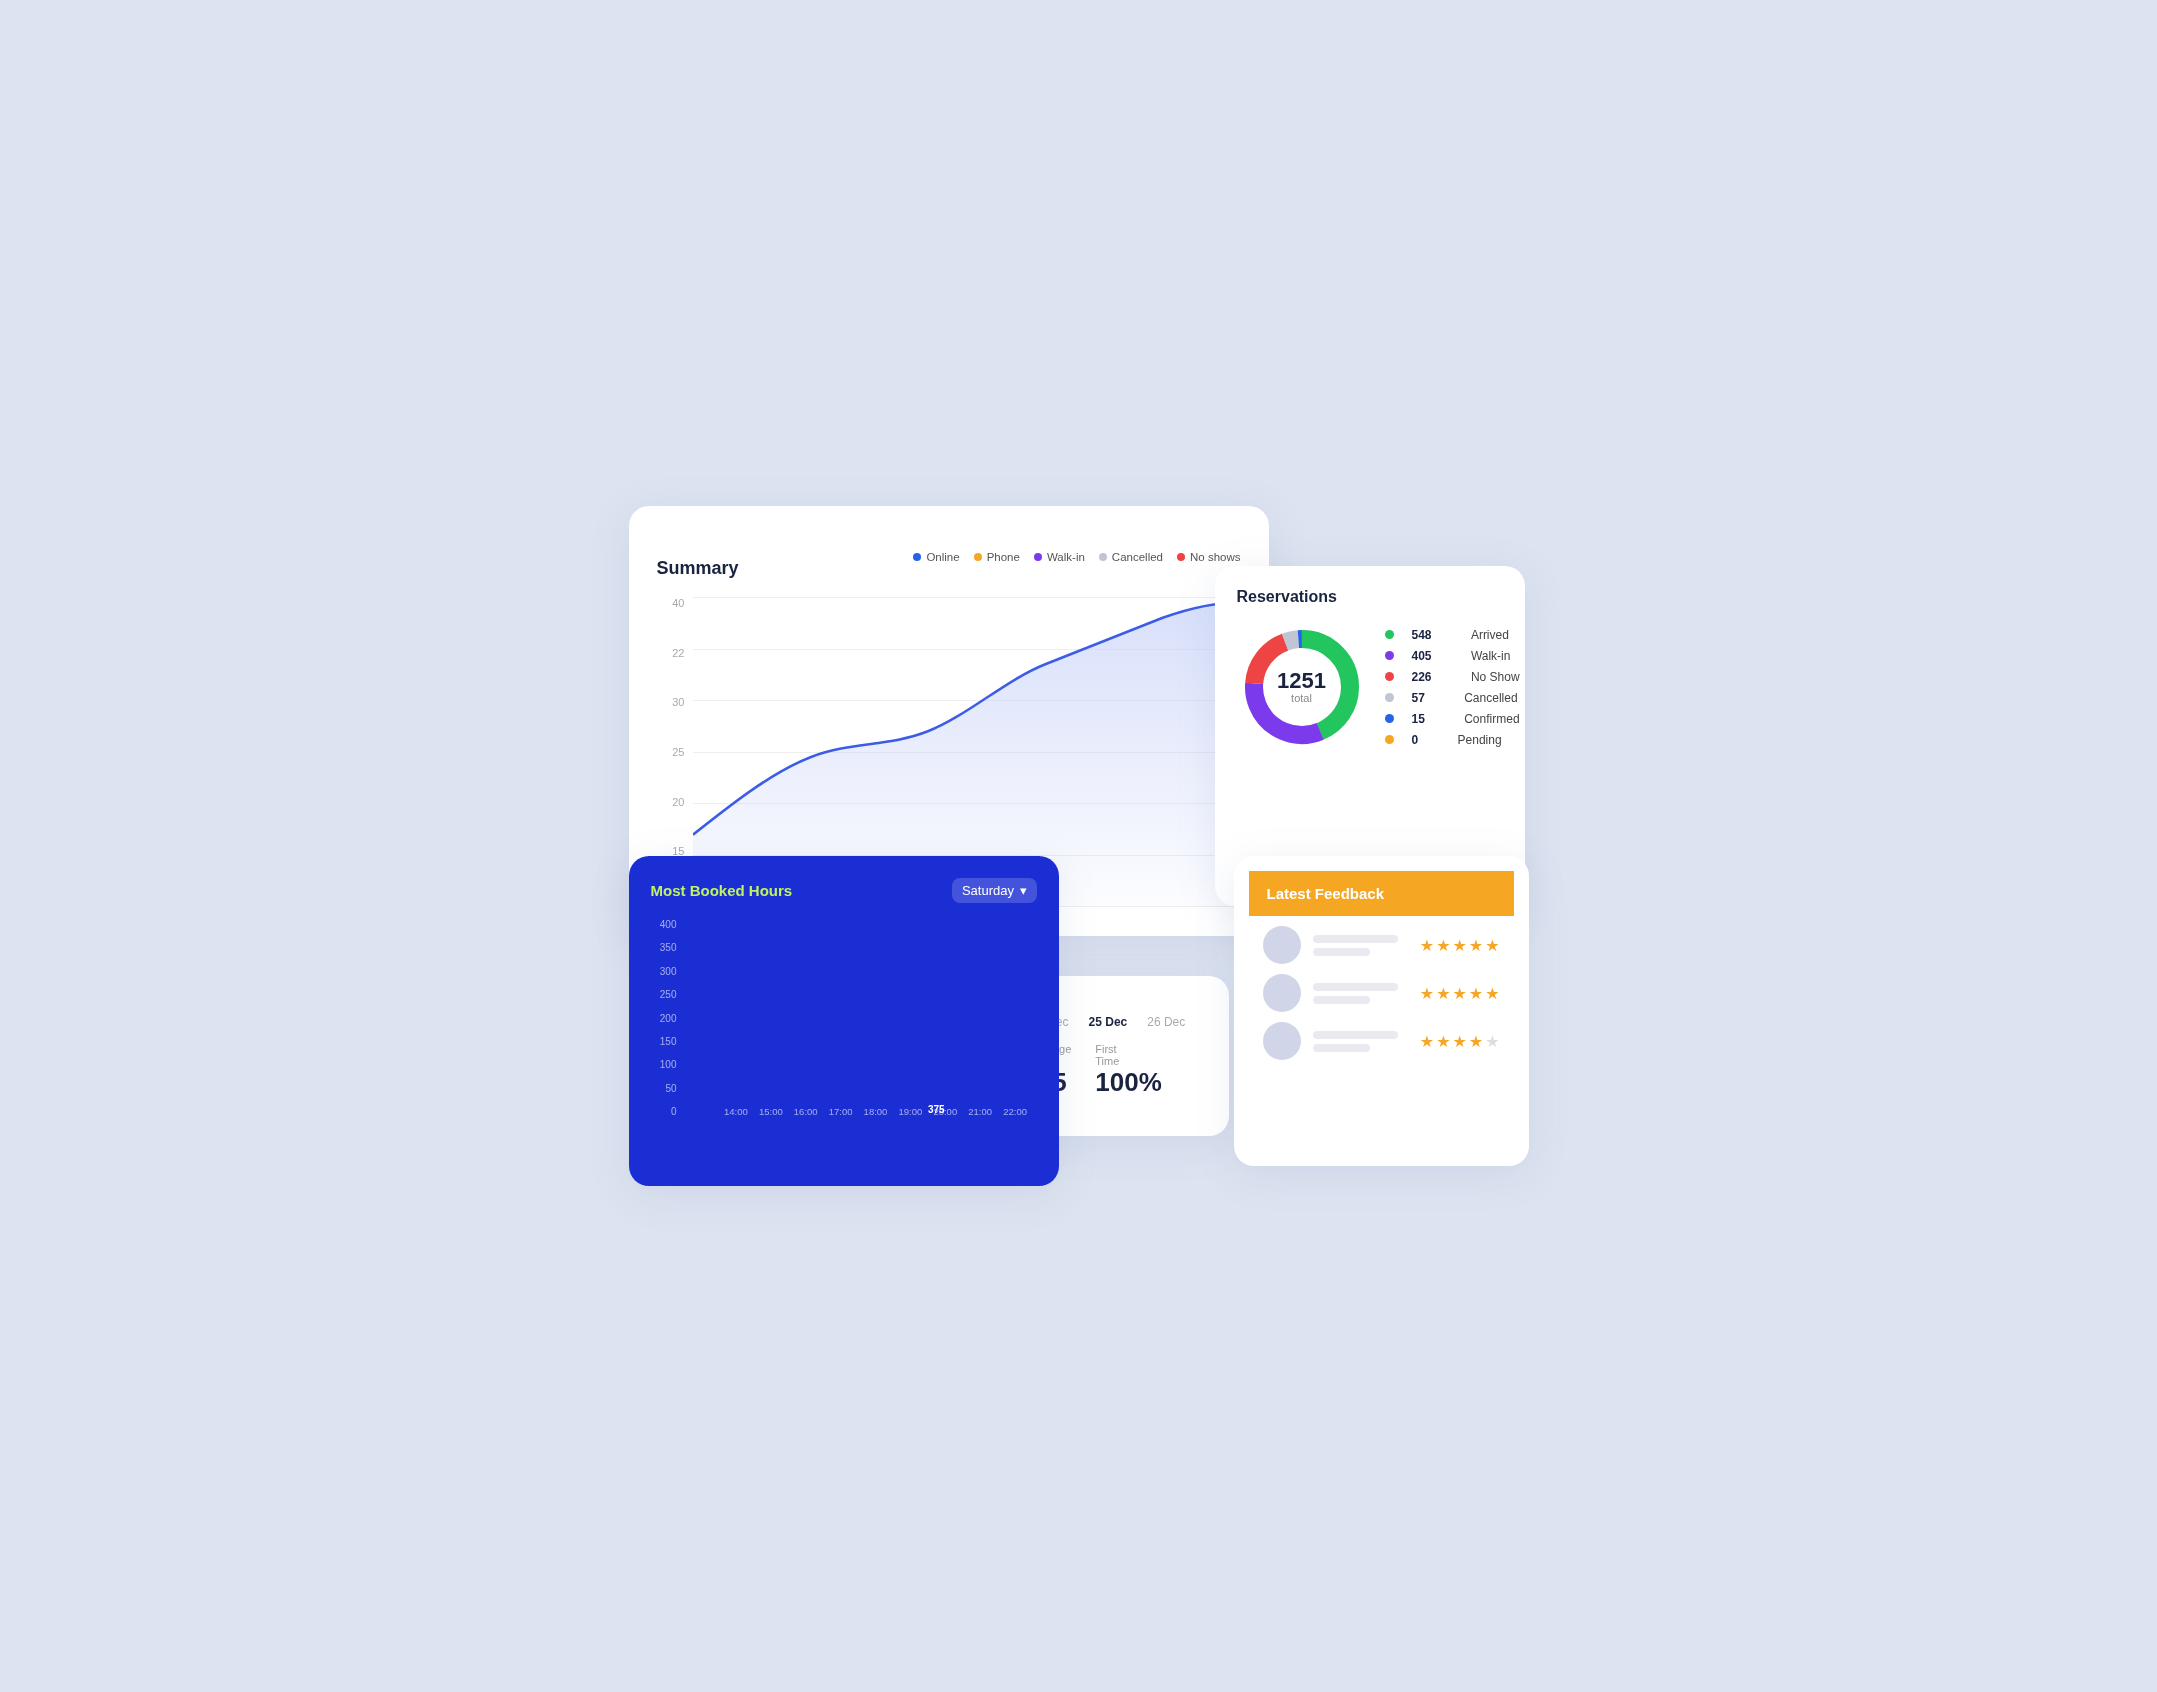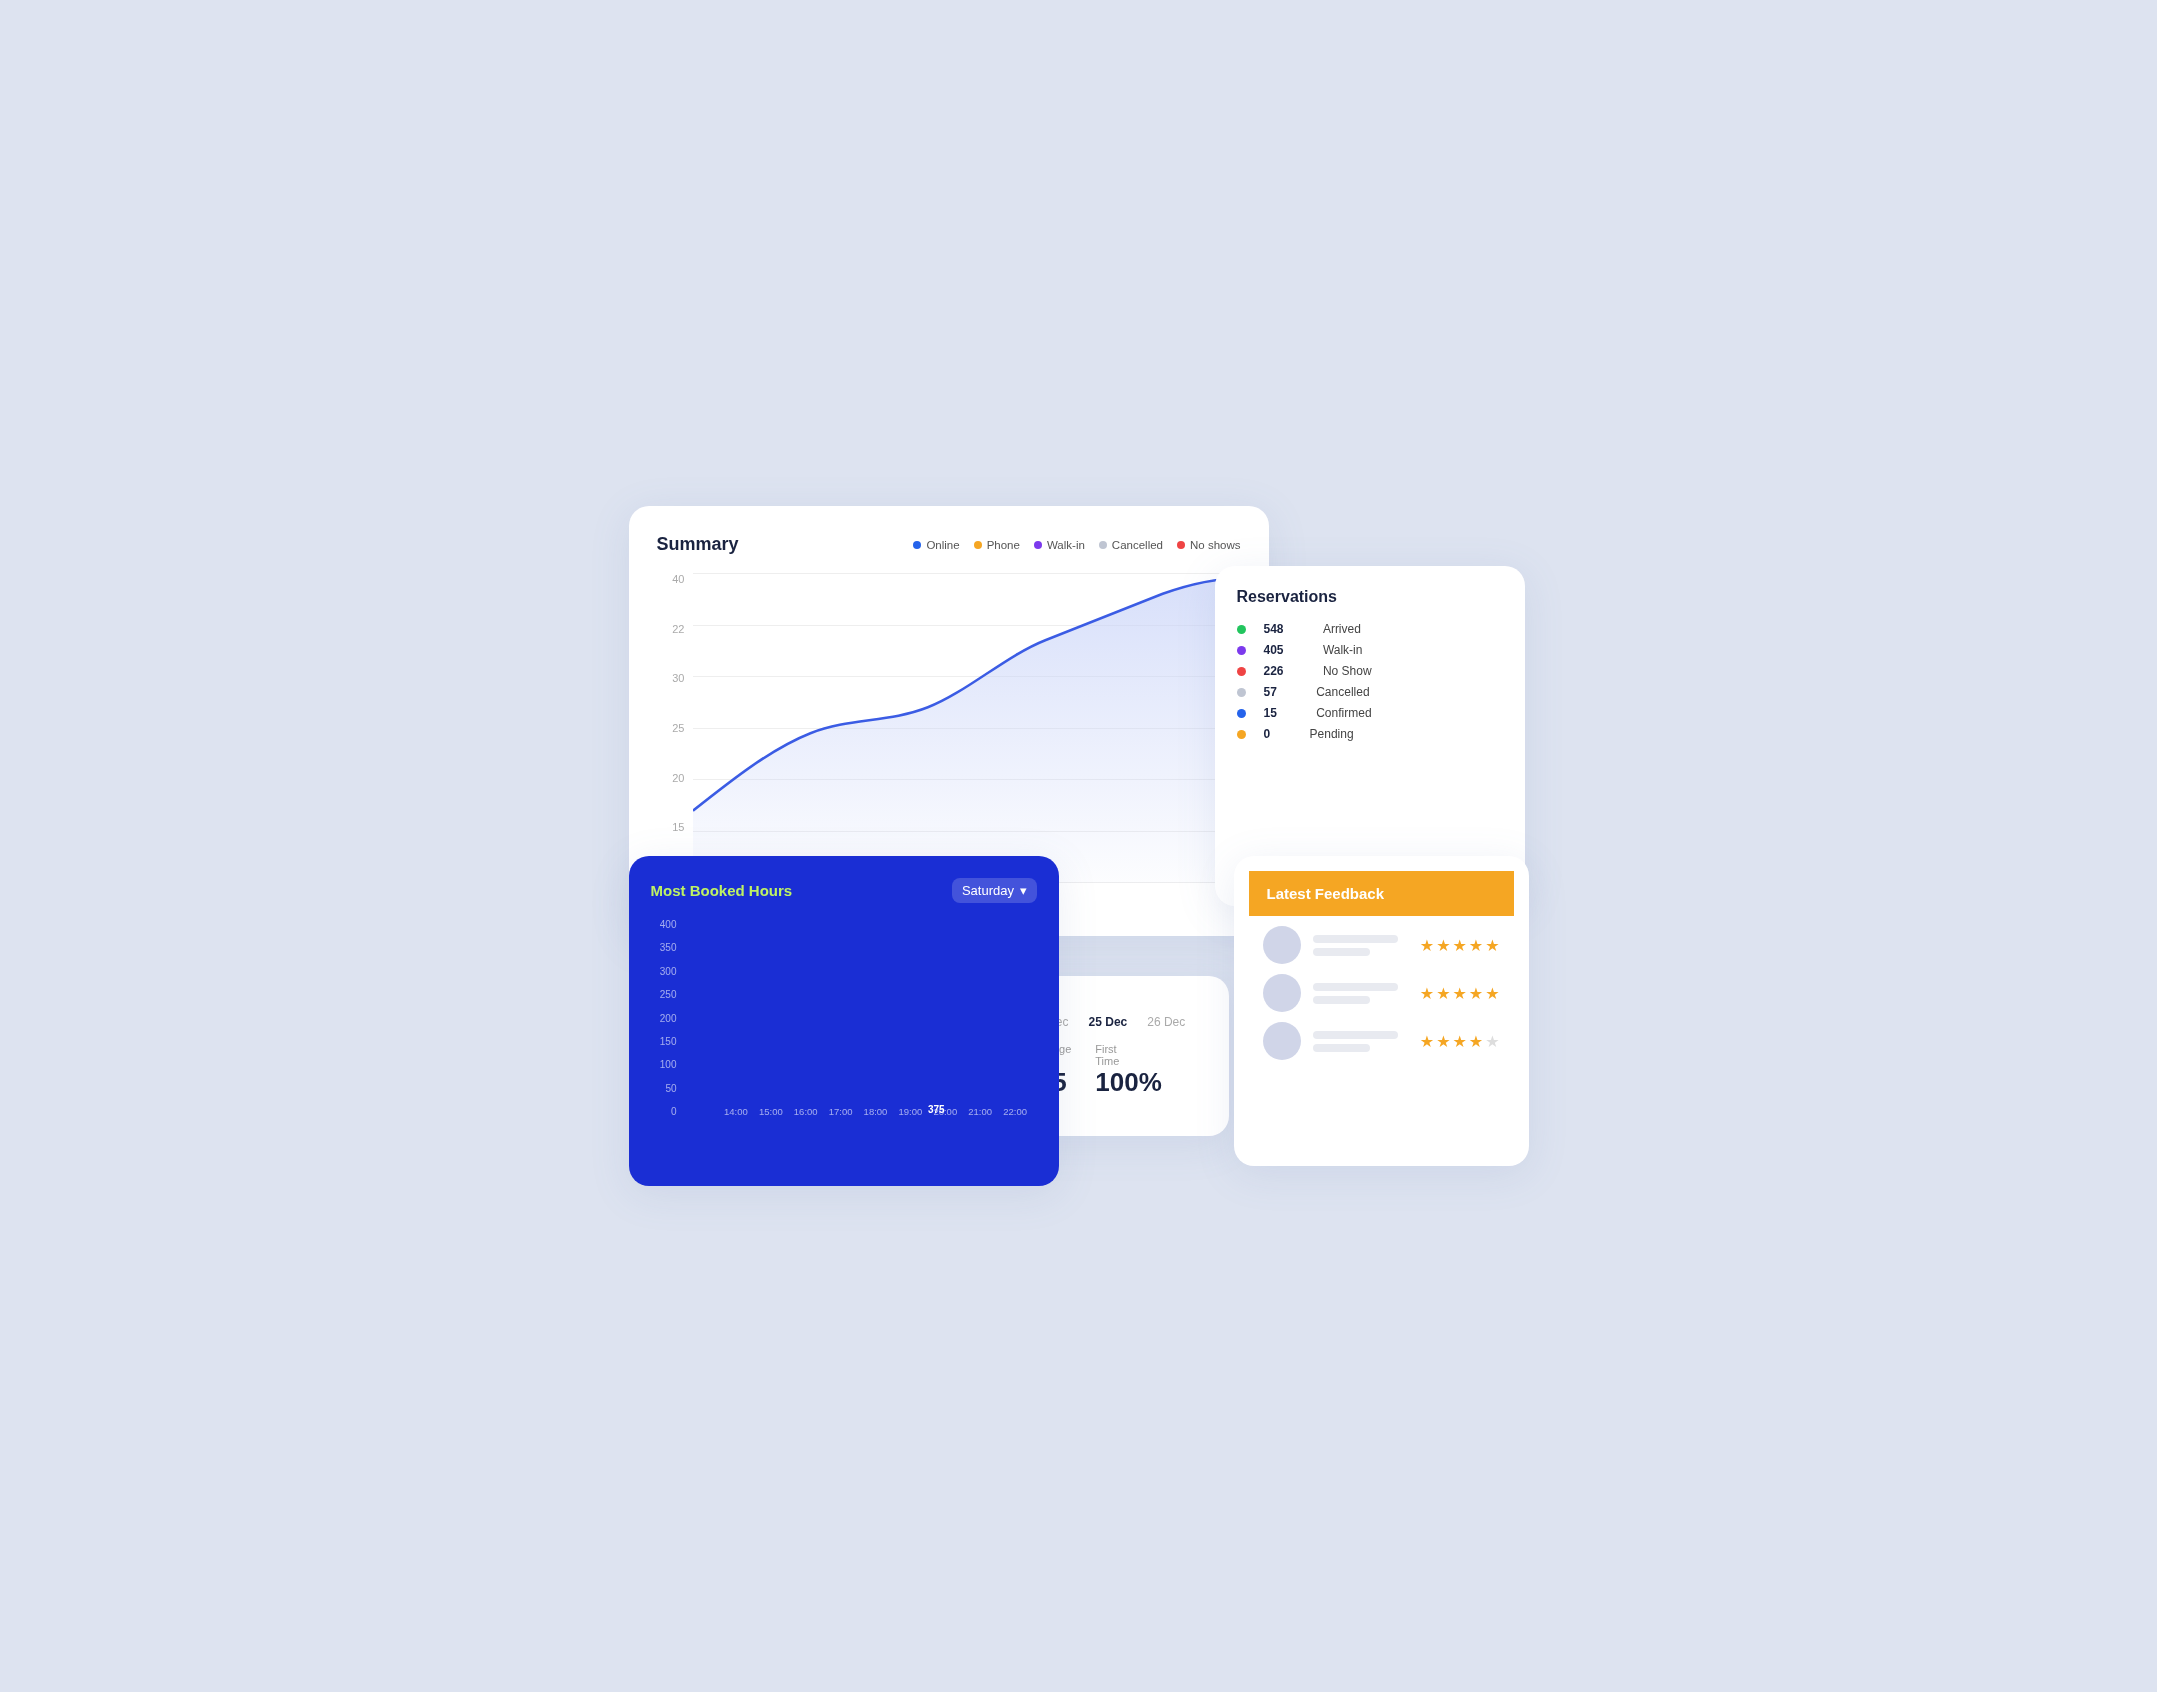--- a/index.html
+++ b/index.html
@@ -35,20 +35,21 @@
     .summary-header {
       display: flex;
       align-items: center;
       justify-content: space-between;
       margin-bottom: 18px;
     }
     .summary-title {
       font-size: 18px;
       font-weight: 700;
       color: #1a2340;
+      margin-top: 24px;
     }
     .legend {
       display: flex;
       gap: 14px;
       align-items: center;
       flex-wrap: wrap;
     }
     .legend-item {
       display: flex;
       align-items: center;
@@ -438,20 +439,40 @@
 
           <path d="M0,230 C40,200 80,170 120,155 C160,140 200,145 240,130 C280,115 320,80 360,65 C400,50 440,35 480,20 C510,10 540,5 560,5" fill="none" stroke="#3b5ce4" stroke-width="2.5" stroke-linejoin="round"></path>
         </svg>
       </div>
     </div>
   </div>
 
   <div class="card reservations-card">
     <div class="reservations-title">Reservations</div>
     <div class="reservations-body">
+      <div class="donut-wrap">
+        <svg class="donut-svg" viewBox="0 0 130 130">
+
+          <circle cx="65" cy="65" r="48" fill="none" stroke="#f3f4f6" stroke-width="18"></circle>
+
+          <circle cx="65" cy="65" r="48" fill="none" stroke="#22c55e" stroke-width="18" stroke-dasharray="132.11263494808298 169.48025979653715" stroke-dashoffset="0" transform="rotate(-90 65 65)" id="seg-arrived"></circle>
+
+          <circle cx="65" cy="65" r="48" fill="none" stroke="#7c3aed" stroke-width="18" stroke-dasharray="97.63798750725113 203.954907237369" stroke-dashoffset="0" transform="rotate(67.69784172661869 65 65)" id="seg-walkin"></circle>
+
+          <circle cx="65" cy="65" r="48" fill="none" stroke="#ef4444" stroke-width="18" stroke-dasharray="54.48440784355248 247.10848690106766" stroke-dashoffset="0" transform="rotate(184.24460431654677 65 65)" id="seg-noshow"></circle>
+
+          <circle cx="65" cy="65" r="48" fill="none" stroke="#bfc5d2" stroke-width="18" stroke-dasharray="13.741642686205713 287.85125205841445" stroke-dashoffset="0" transform="rotate(249.28057553956836 65 65)" id="seg-cancelled"></circle>
+
+          <circle cx="65" cy="65" r="48" fill="none" stroke="#2563eb" stroke-width="18" stroke-dasharray="3.616221759527819 297.9766729850923" stroke-dashoffset="0" transform="rotate(265.68345323741005 65 65)" id="seg-confirmed"></circle>
+        </svg>
+        <div class="donut-center">
+          <span class="donut-total">1251</span>
+          <span class="donut-label">total</span>
+        </div>
+      </div>
       <div class="res-legend" id="res-legend">
           <div class="res-legend-item"><span class="res-dot" style="background:#22c55e"></span><span class="res-count">548</span>&nbsp;<span>Arrived</span></div>
           <div class="res-legend-item"><span class="res-dot" style="background:#7c3aed"></span><span class="res-count">405</span>&nbsp;<span>Walk-in</span></div>
           <div class="res-legend-item"><span class="res-dot" style="background:#ef4444"></span><span class="res-count">226</span>&nbsp;<span>No Show</span></div>
           <div class="res-legend-item"><span class="res-dot" style="background:#bfc5d2"></span><span class="res-count">57</span>&nbsp;<span>Cancelled</span></div>
           <div class="res-legend-item"><span class="res-dot" style="background:#2563eb"></span><span class="res-count">15</span>&nbsp;<span>Confirmed</span></div>
           <div class="res-legend-item"><span class="res-dot" style="background:#f5a623"></span><span class="res-count">0</span>&nbsp;<span>Pending</span></div>
         </div>
     </div>
   </div>

